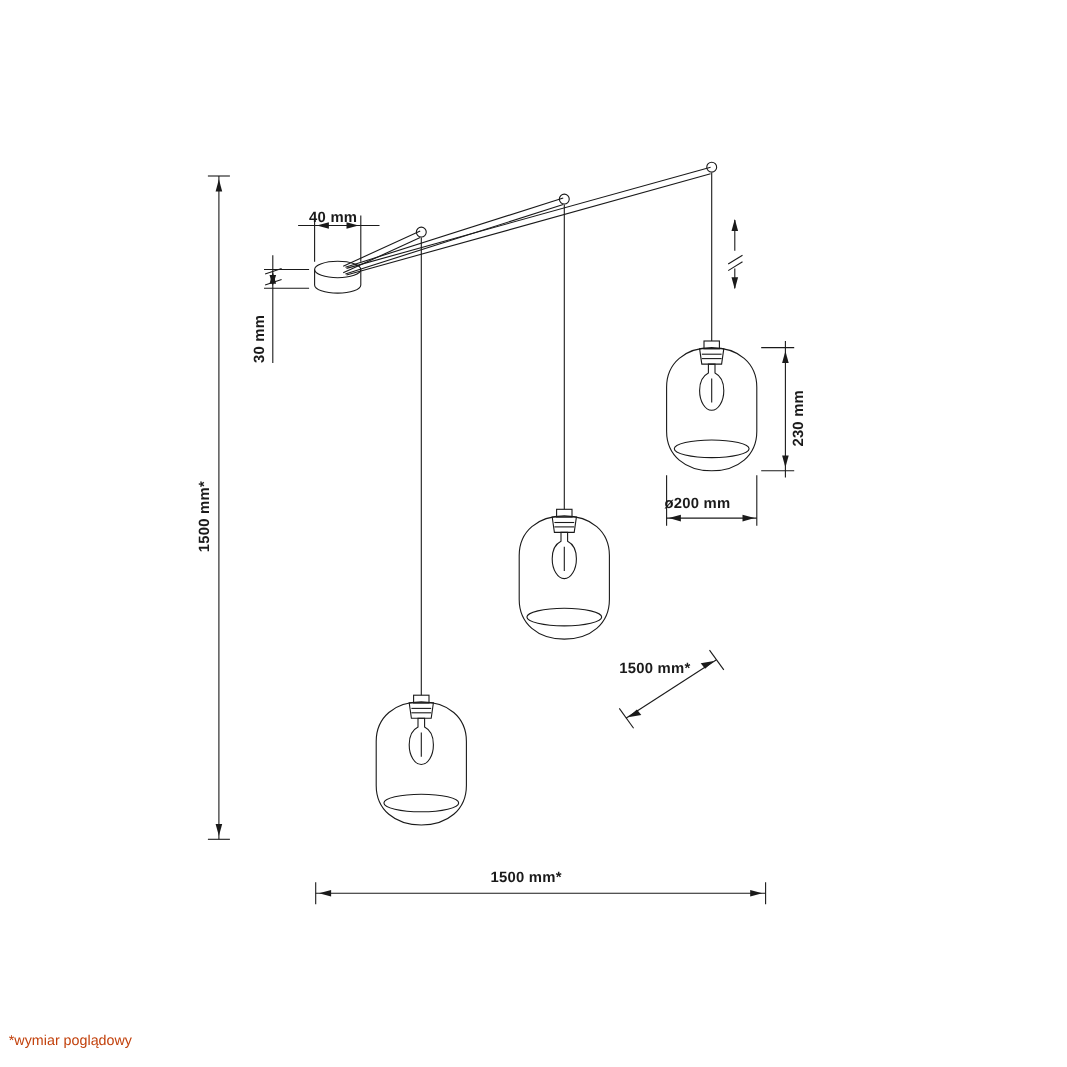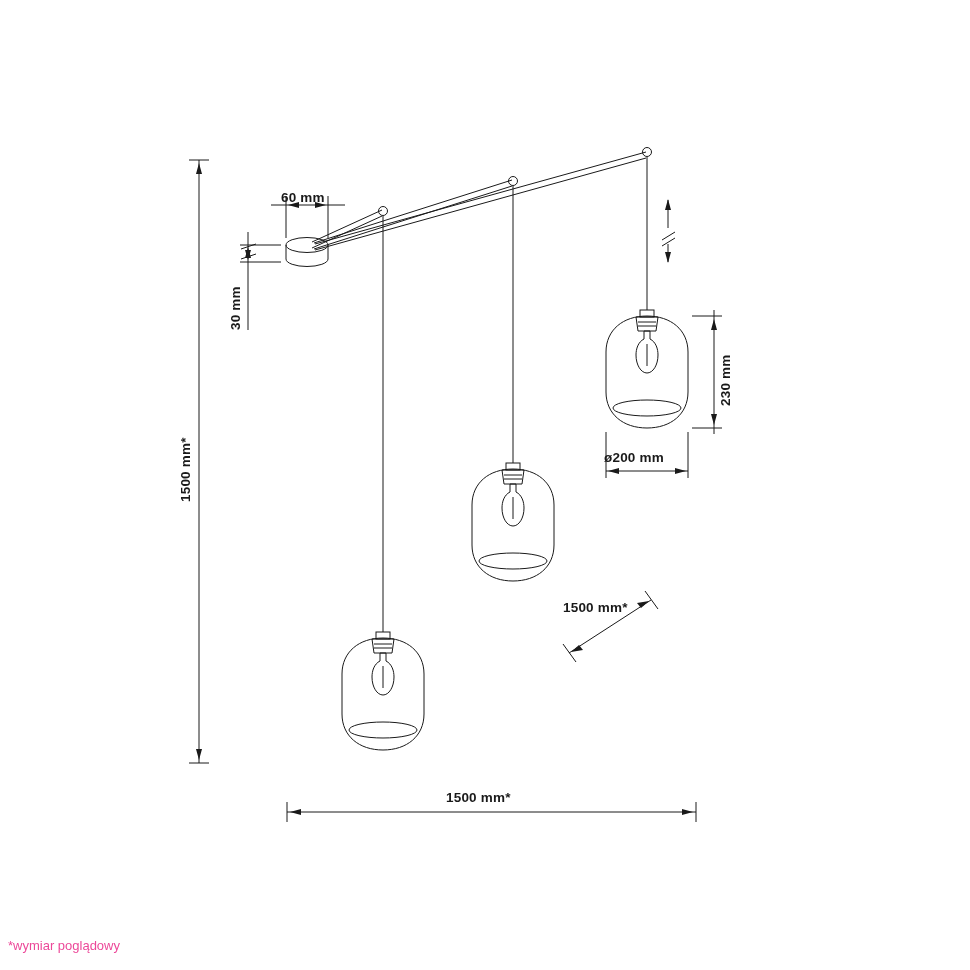--- a/index.html
+++ b/index.html
@@ -34,21 +34,21 @@
   }
   .rot90 {
     transform: rotate(-90deg);
     transform-origin: left top;
   }
   .footnote {
     position: absolute;
     left: 8px;
     top: 938px;
     font-size: 13px;
-    color: #ec4899;
+    color: #c2410c;
     white-space: nowrap;
   }
 </style>
 </head>
 <body>
 
 <div id="stage">
 
   <svg id="drawing" viewBox="0 0 970 970">
     <g fill="none" stroke="#1a1a1a" stroke-width="1" stroke-linecap="butt">
@@ -211,21 +211,21 @@
                  C392,664 394,671 394,677
                  C394,687 389,695 383,695
                  C377,695 372,687 372,677
                  C372,671 374,664 380,661 Z"></path>
         <line x1="383" y1="666" x2="383" y2="688"></line>
       </g>
 
     </g>
   </svg>
 
-  <div class="dimlabel" style="left:281px; top:190px;">60 mm</div>
+  <div class="dimlabel" style="left:281px; top:190px;">40 mm</div>
 
   <div class="dimlabel rot90" style="left:228px; top:330px;">30 mm</div>
 
   <div class="dimlabel rot90" style="left:178px; top:502px;">1500 mm*</div>
 
   <div class="dimlabel rot90" style="left:718px; top:406px;">230 mm</div>
 
   <div class="dimlabel" style="left:604px; top:450px;">ø200 mm</div>
 
   <div class="dimlabel" style="left:563px; top:600px;">1500 mm*</div>

